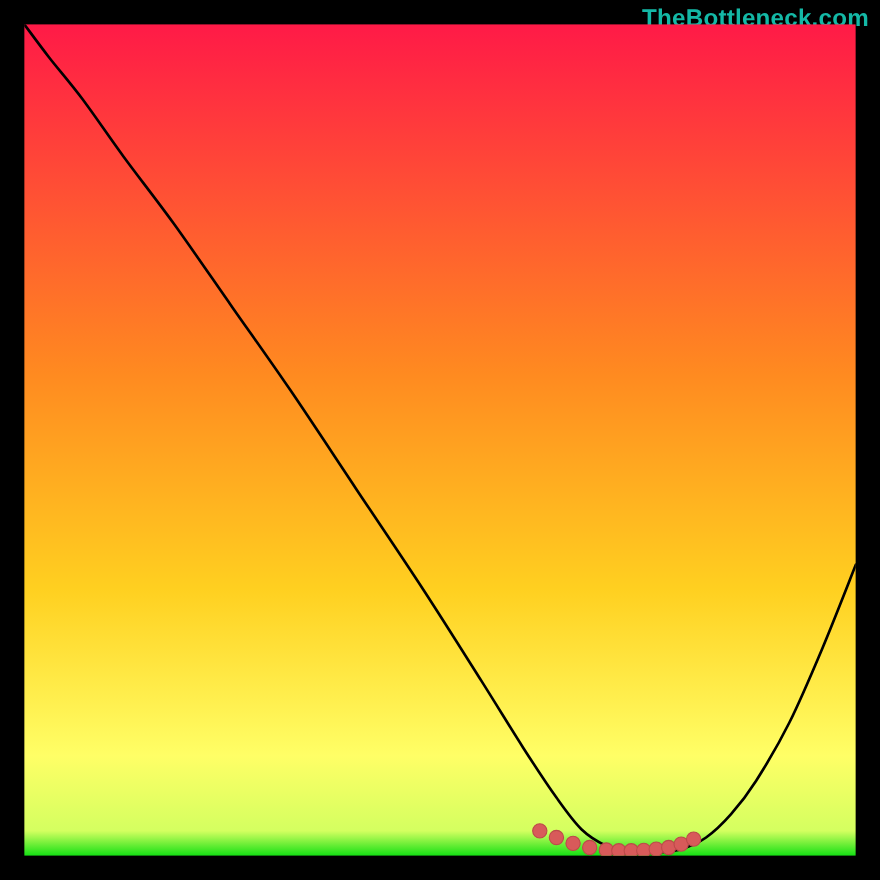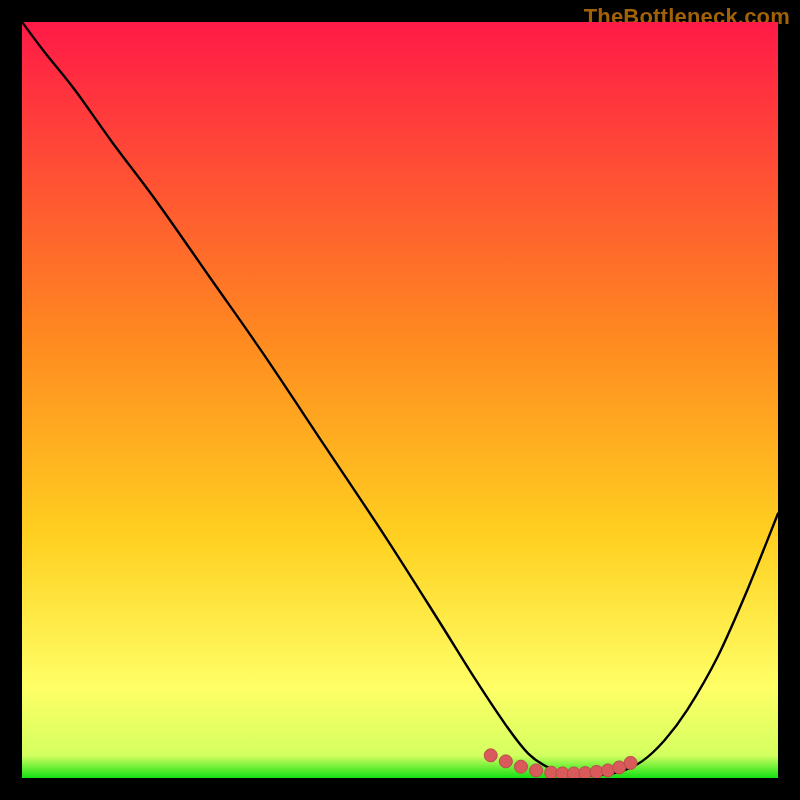--- a/index.html
+++ b/index.html
@@ -12,21 +12,21 @@
     width: 756px;
     height: 756px;
   }
   .watermark {
     position: absolute;
     top: 4px;
     right: 10px;
     font-family: Arial, Helvetica, sans-serif;
     font-size: 22px;
     font-weight: bold;
-    color: #a16207;
+    color: #14b8a6;
     letter-spacing: 0.2px;
   }
   svg { display: block; }
 </style>
 </head>
 <body>
 
 <div class="stage">
   <div class="watermark">TheBottleneck.com</div>
   <div class="plot">

